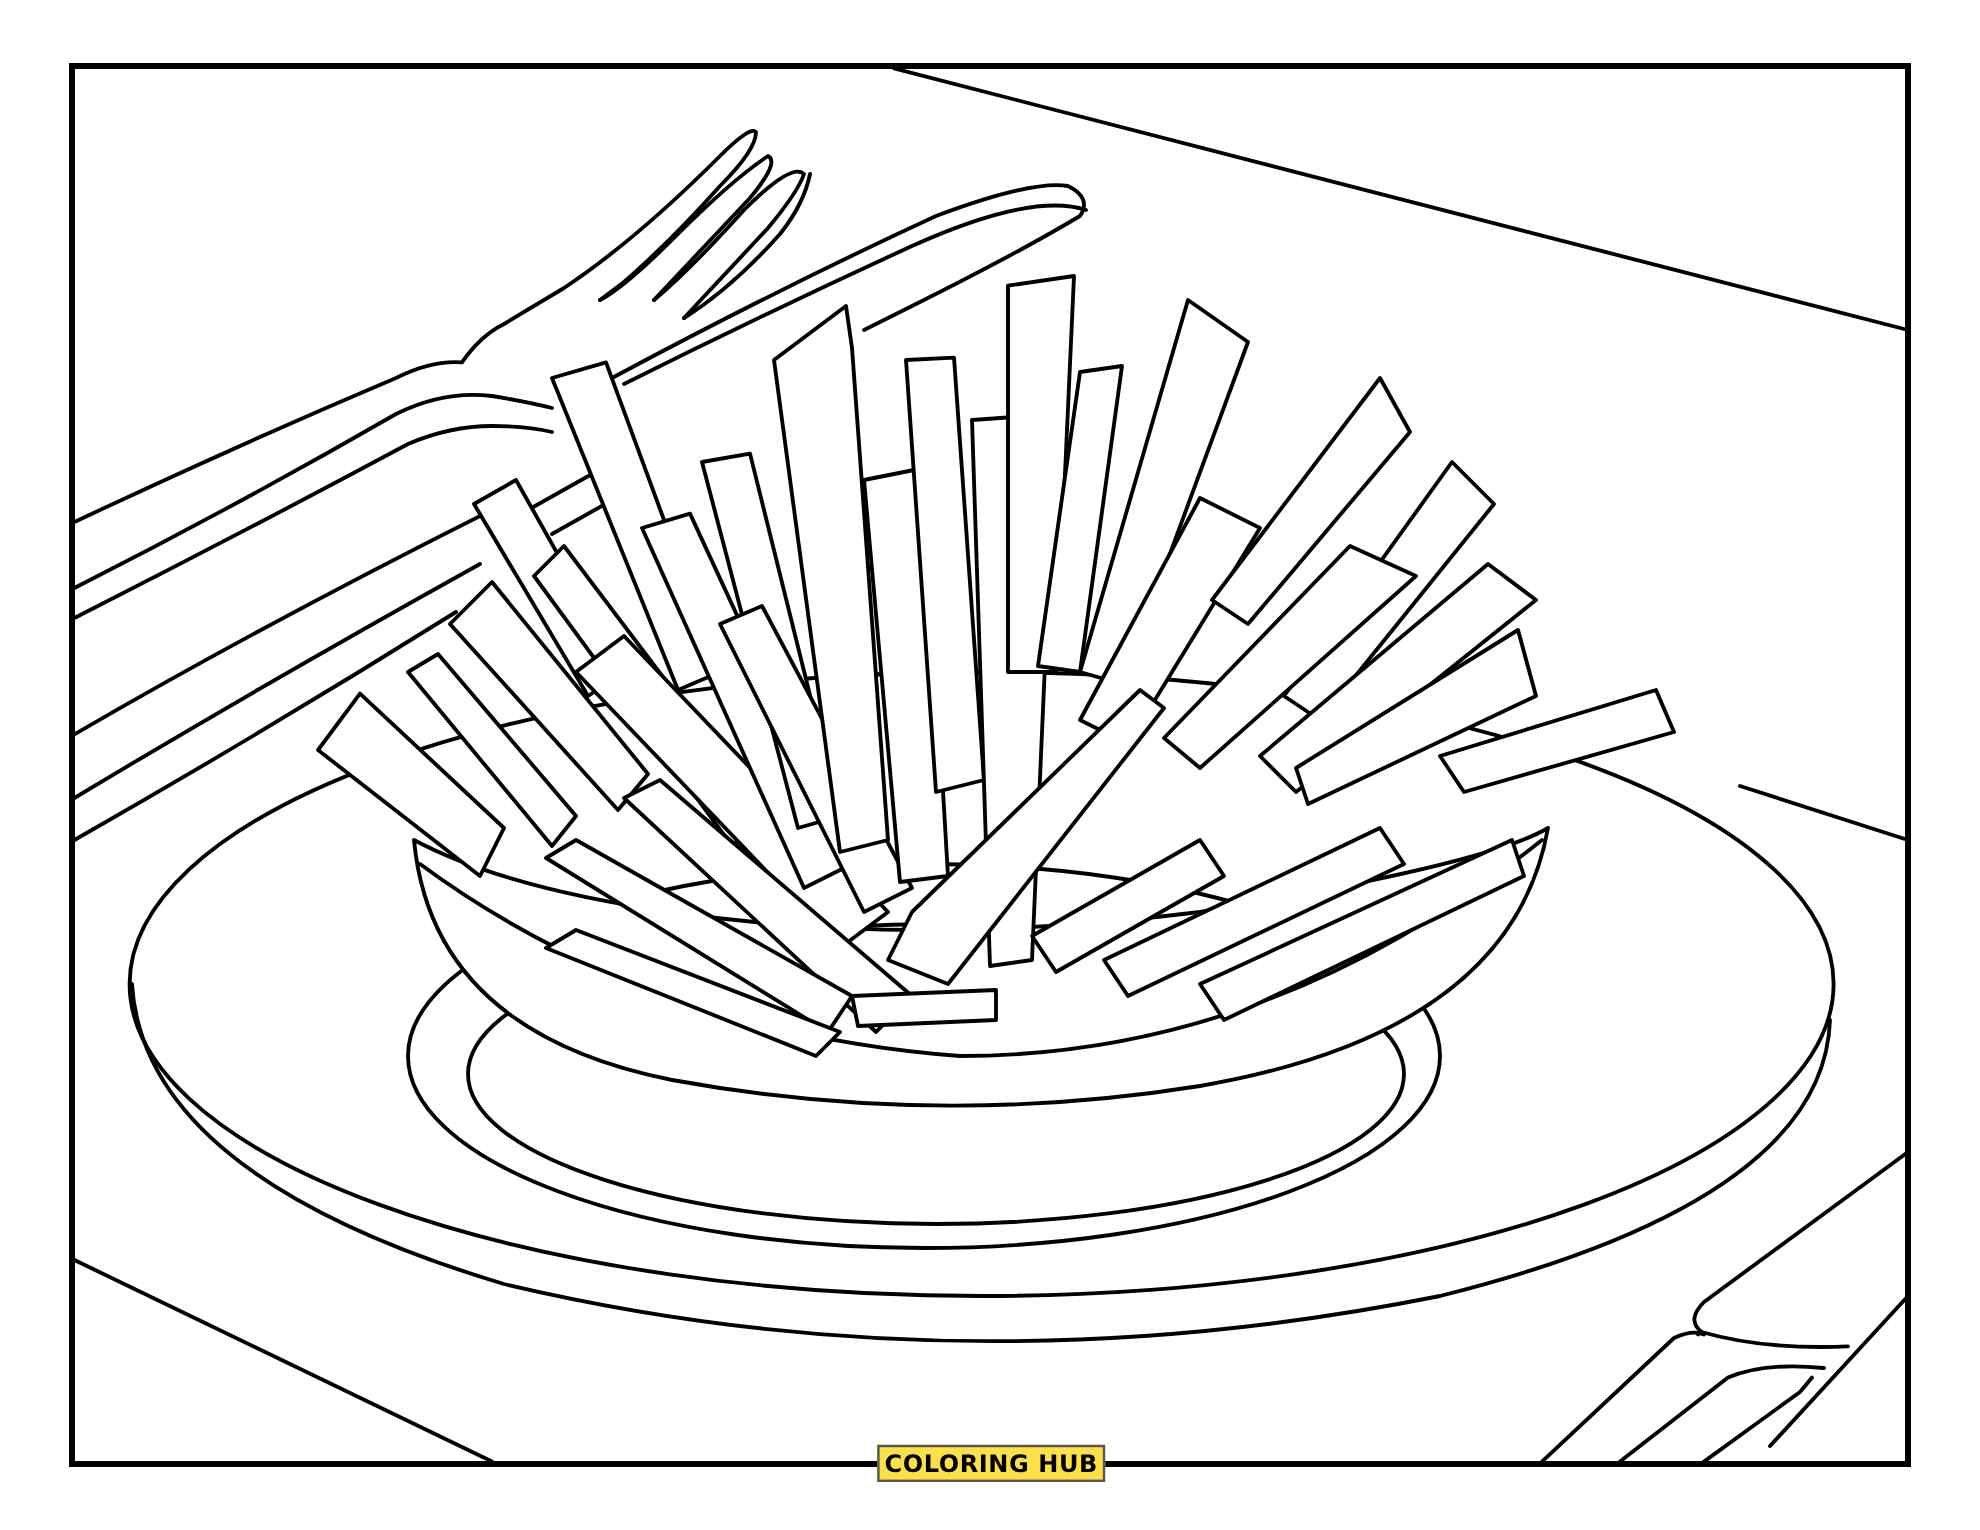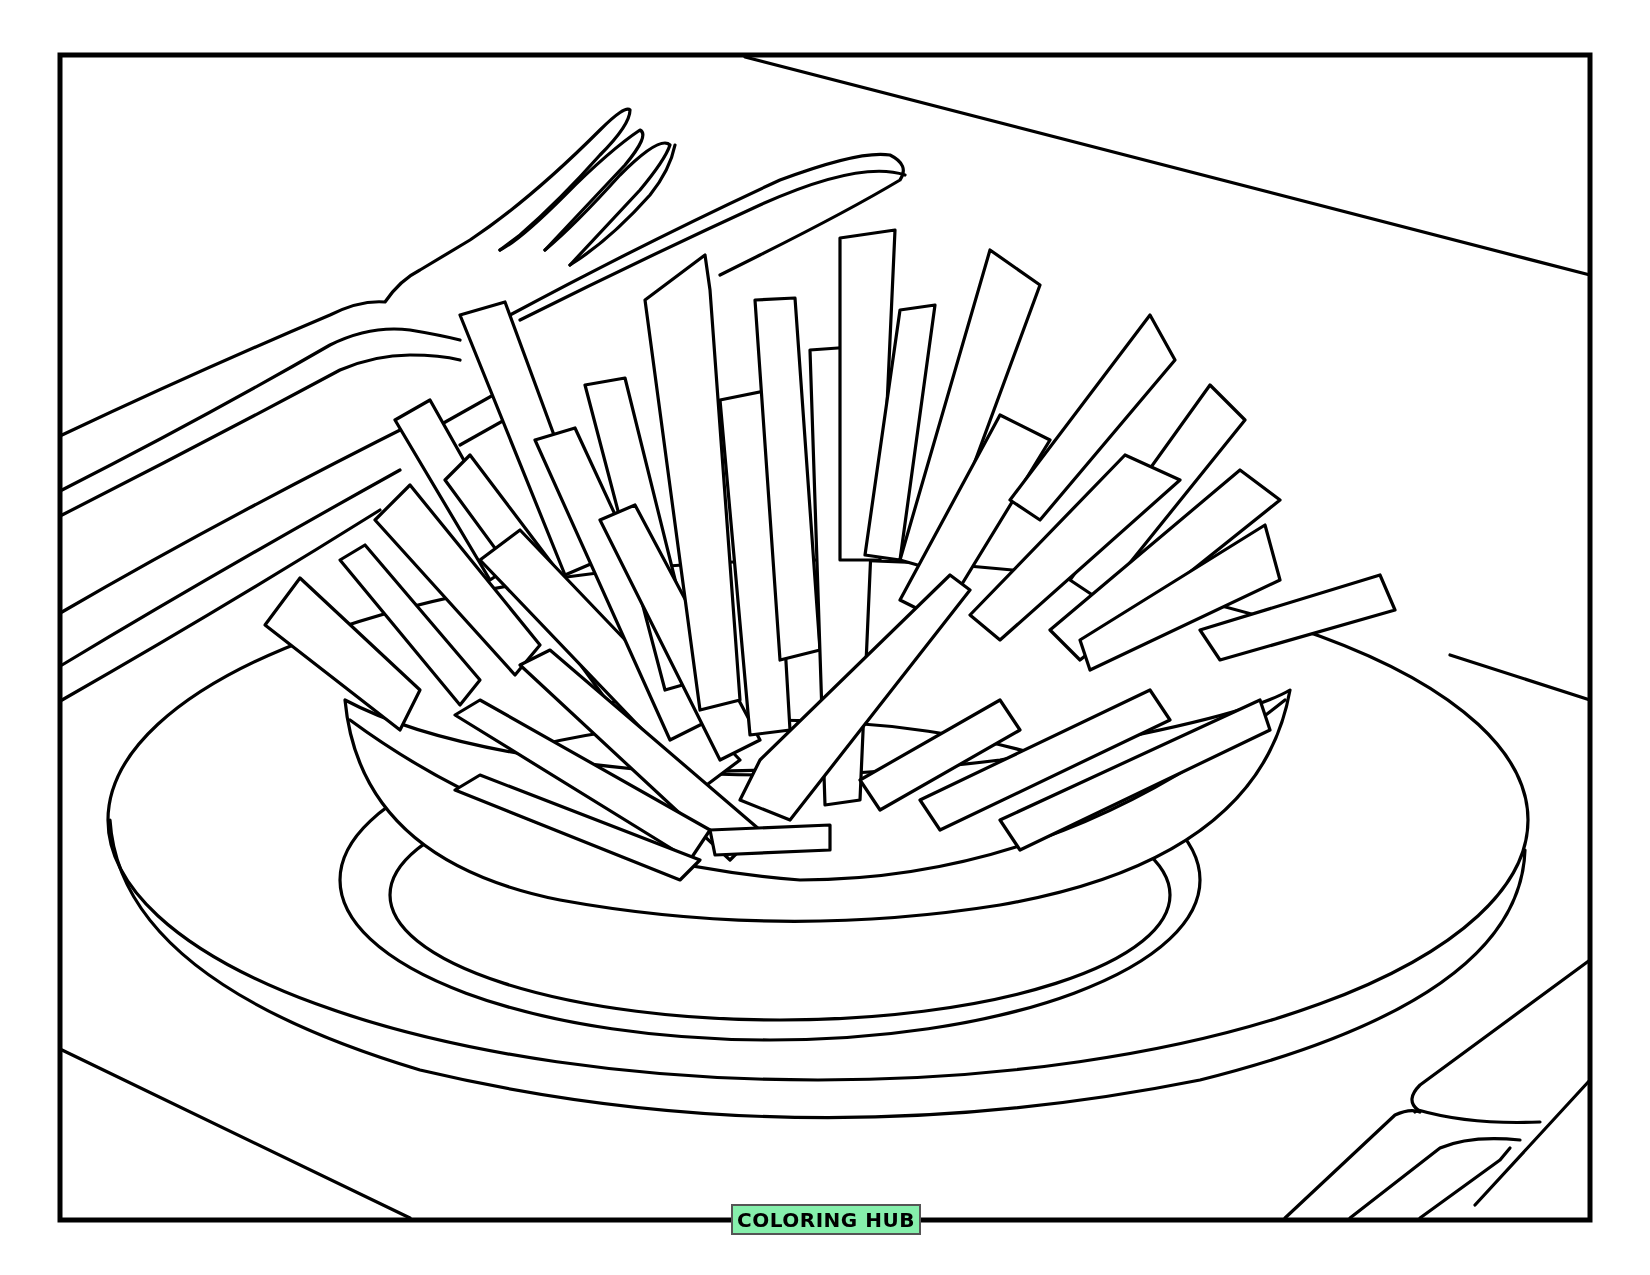--- a/index.html
+++ b/index.html
@@ -4,21 +4,21 @@
   <style>
     html, body { margin: 0; padding: 0; background: #ffffff; }
     body { width: 1650px; height: 1275px; position: relative; overflow: hidden; font-family: "DejaVu Sans", sans-serif; }
     #page { position: absolute; left: 0; top: 0; width: 1650px; height: 1275px; background: #ffffff; }
     #art { position: absolute; left: 0; top: 0; width: 1650px; height: 1275px; }
     #art .ln { fill: none; stroke: #000; stroke-width: 3.2; stroke-linecap: round; stroke-linejoin: round; }
     #art .fr { fill: #fff; stroke: #000; stroke-width: 3.2; stroke-linejoin: round; }
     #art .frame { fill: none; stroke: #000; stroke-width: 5; }
     .brand {
       position: absolute; left: 731px; top: 1204px; width: 190px; height: 31px;
-      background: #86efac; border: 2px solid #555; box-sizing: border-box;
+      background: #fde047; border: 2px solid #555; box-sizing: border-box;
       display: flex; align-items: center; justify-content: center;
       font-family: "DejaVu Sans", sans-serif; font-weight: bold; font-size: 20px;
       color: #000; letter-spacing: 0.5px;
     }
   </style>
 </head>
 <body>
 
 <div id="page">
   <svg id="art" viewBox="0 0 1650 1275" xmlns="http://www.w3.org/2000/svg">

